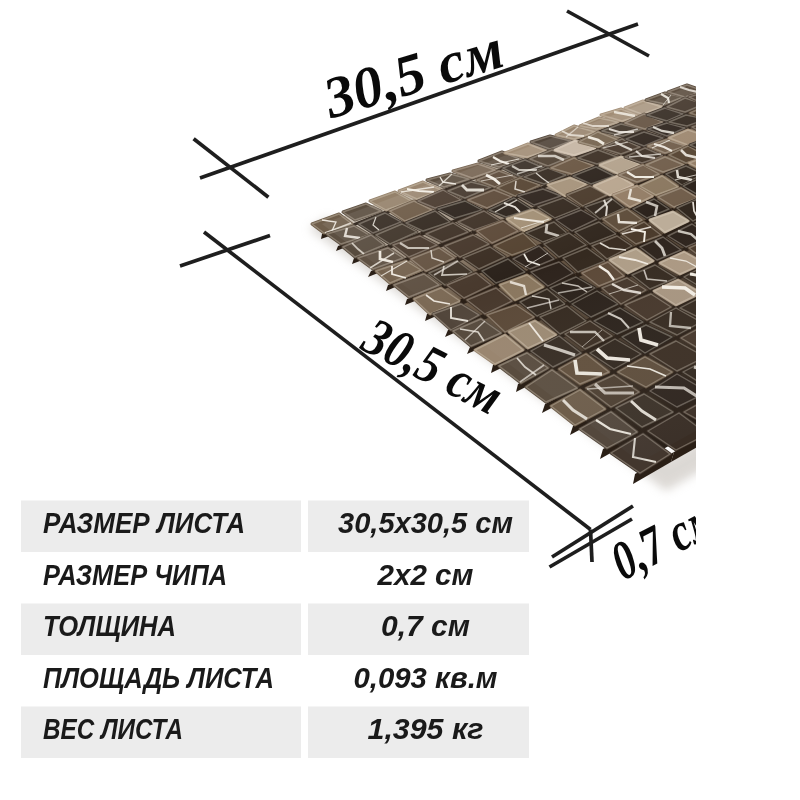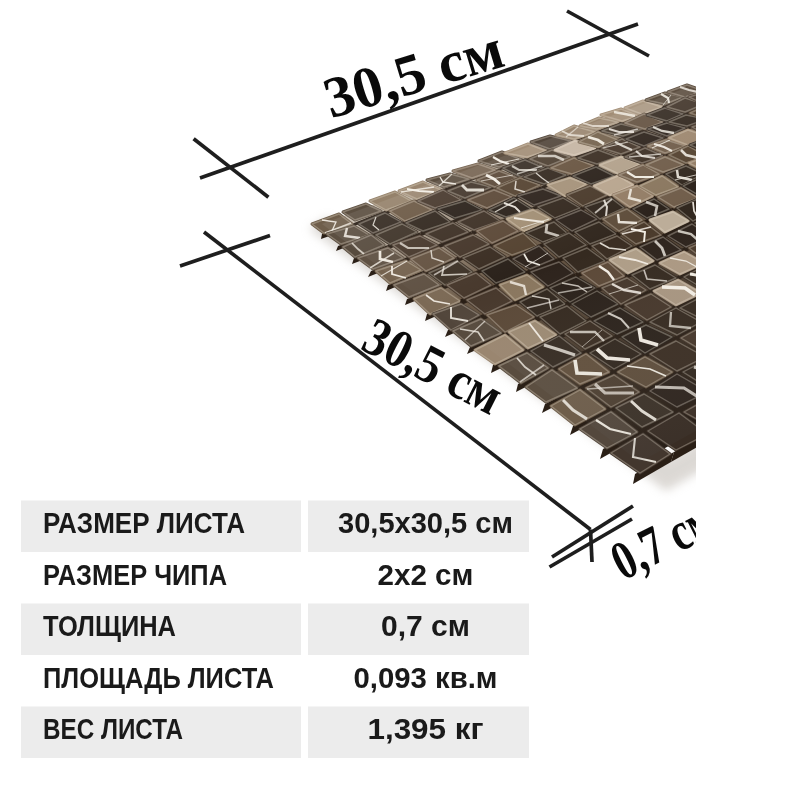--- a/index.html
+++ b/index.html
@@ -1,16 +1,16 @@
 <!DOCTYPE html>
 <html><head>
 <meta charset="utf-8">
 <style>
   html,body { margin:0; padding:0; background:#ffffff; }
-  #canvas { position:relative; width:696px; height:800px; background:#ffffff; overflow:hidden; }
+  #canvas { position:relative; width:696px; height:800px; background:#ffffff; overflow:hidden;font-style:italic; }
   polygon.s { fill:#2a1f16; }
   polygon.t { stroke-width:3; stroke-linejoin:round; }
   polygon.b { fill:none; stroke-width:1.4; stroke-opacity:0.5; stroke-linejoin:round; }
   polyline.v { fill:none; stroke:#f4efe6; }
 </style>
 </head>
 <body>
 <div id="canvas">
 <svg width="800" height="800" viewBox="0 0 800 800" xmlns="http://www.w3.org/2000/svg">
 <defs>

